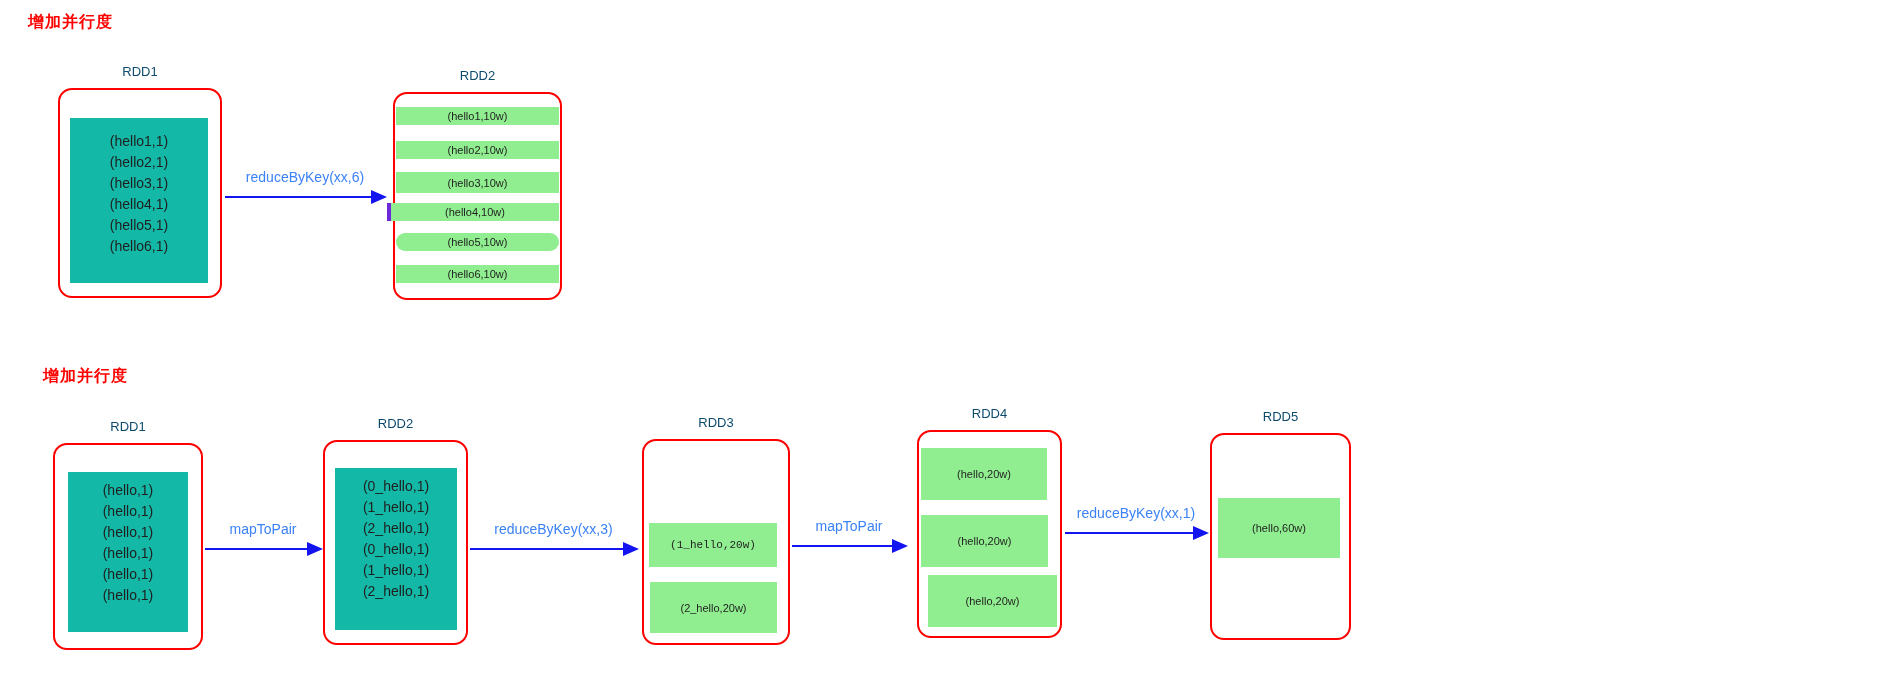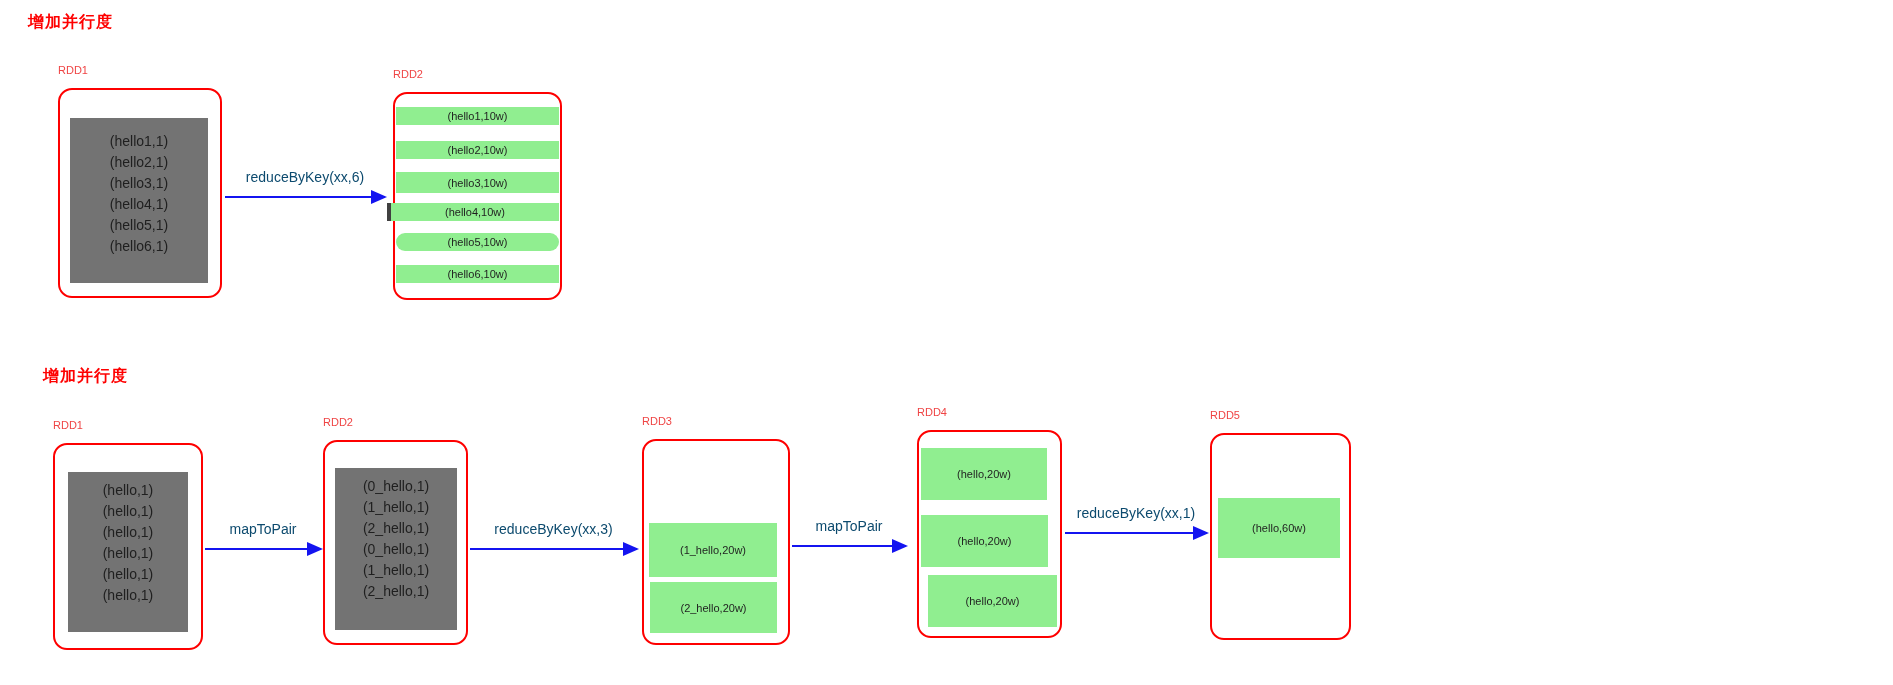--- a/index.html
+++ b/index.html
@@ -12,37 +12,37 @@
   .section-title{
     position:absolute;color:#fe0000;font-weight:bold;font-size:16px;
     letter-spacing:1px;
   }
   .rdd{position:absolute;}
   .rdd-box{
     position:absolute;inset:0;border:2px solid #fe0000;border-radius:14px;
     background:#ffffff;box-sizing:border-box;
   }
   .rdd-label{
-    position:absolute;top:-24px;left:0;width:100%;text-align:left;
-    font-size:11px;color:#ef4444;
+    position:absolute;top:-24px;left:0;width:100%;text-align:center;
+    font-size:13px;color:#0c4a6e;
   }
   .block{
-    position:absolute;background:#737373;box-sizing:border-box;
+    position:absolute;background:#14b8a6;box-sizing:border-box;
     text-align:center;font-size:14px;color:#1f1f1f;
   }
   .block .record{line-height:21px;white-space:nowrap;}
   .strip{
     position:absolute;background:#90ee90;box-sizing:border-box;
     display:flex;align-items:center;justify-content:center;
     font-size:11px;color:#1f1f1f;white-space:nowrap;
   }
-  .strip.overflow-left{border-left:4px solid #404040;}
+  .strip.overflow-left{border-left:4px solid #6d28d9;}
   .arrow{position:absolute;}
   .arrow-label{
-    text-align:center;font-size:14px;color:#0c4a6e;line-height:17px;
+    text-align:center;font-size:14px;color:#3b82f6;line-height:17px;
     margin-bottom:10px;white-space:nowrap;
   }
   .arrow-line{position:relative;height:2px;background:#1414f0;}
   .arrow-head{
     position:absolute;right:-2px;top:-6px;width:0;height:0;
     border-left:16px solid #1414f0;border-top:7px solid transparent;
     border-bottom:7px solid transparent;
   }
   .pt12{padding-top:13px;}
   .pt16{padding-top:8px;}
@@ -123,21 +123,21 @@
   <div class="arrow" style="left:470px;top:521px;width:167px;">
     <div class="arrow-label">reduceByKey(xx,3)</div>
     <div class="arrow-line">
       <span class="arrow-head"></span>
     </div>
   </div>
 
   <div class="rdd" style="left:642px;top:439px;width:148px;height:206px;">
     <div class="rdd-label">RDD3</div>
     <div class="rdd-box"></div>
-    <div class="strip" style="left:7px;top:84px;width:128px;height:54px;">(1_hello,20w)</div>
+    <div class="strip" style="left:7px;top:84px;width:128px;height:44px;font-family:Liberation Mono, monospace;">(1_hello,20w)</div>
     <div class="strip" style="left:8px;top:143px;width:127px;height:51px;">(2_hello,20w)</div>
   </div>
 
   <div class="arrow" style="left:792px;top:518px;width:114px;">
     <div class="arrow-label">mapToPair</div>
     <div class="arrow-line">
       <span class="arrow-head"></span>
     </div>
   </div>
 

